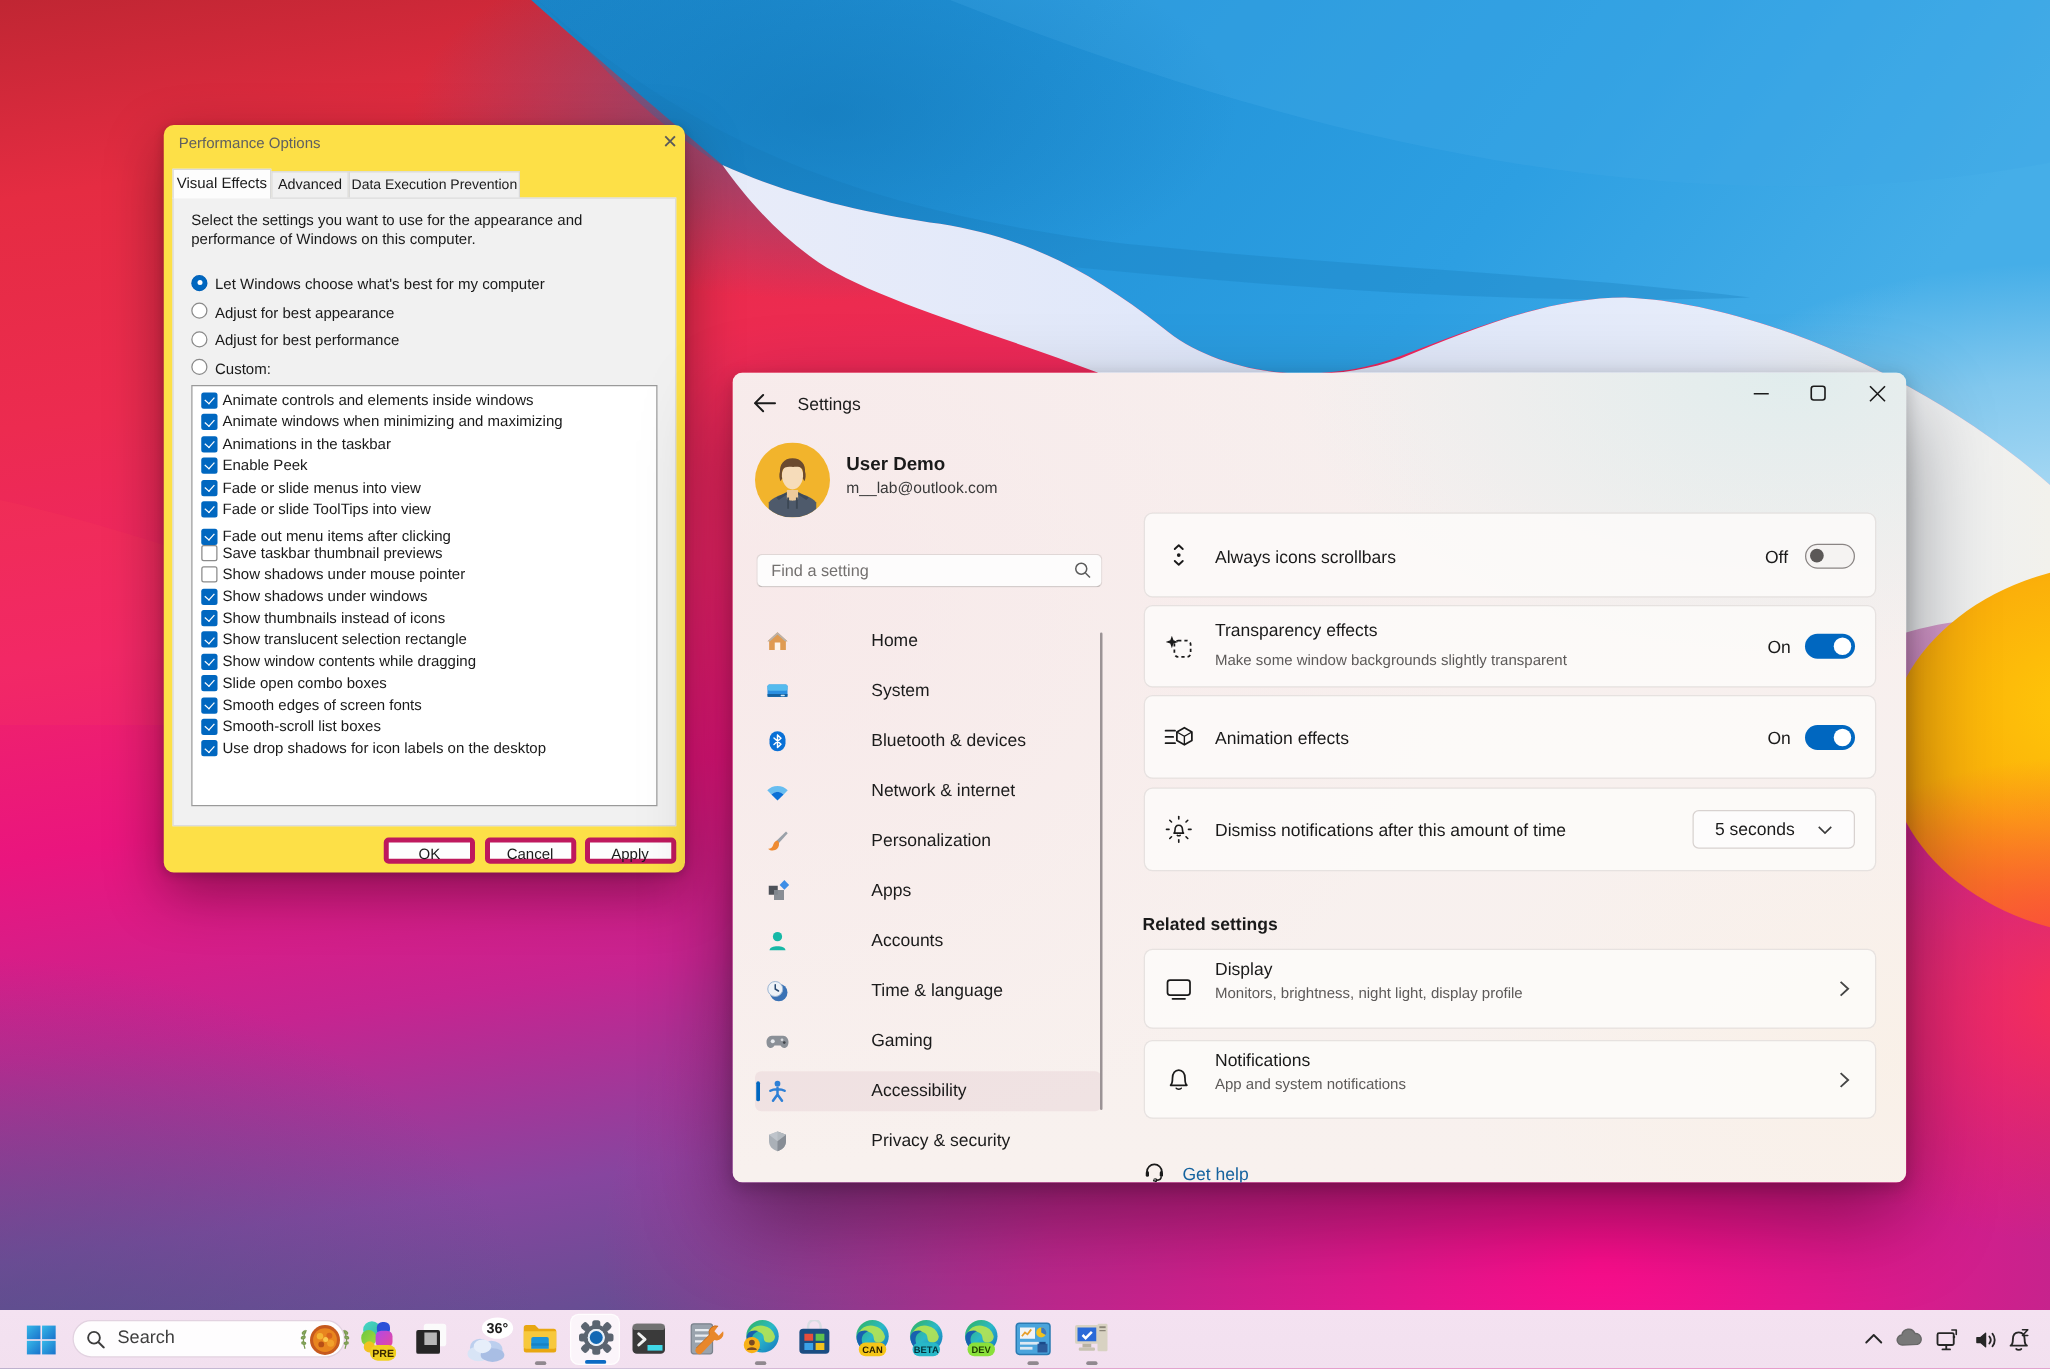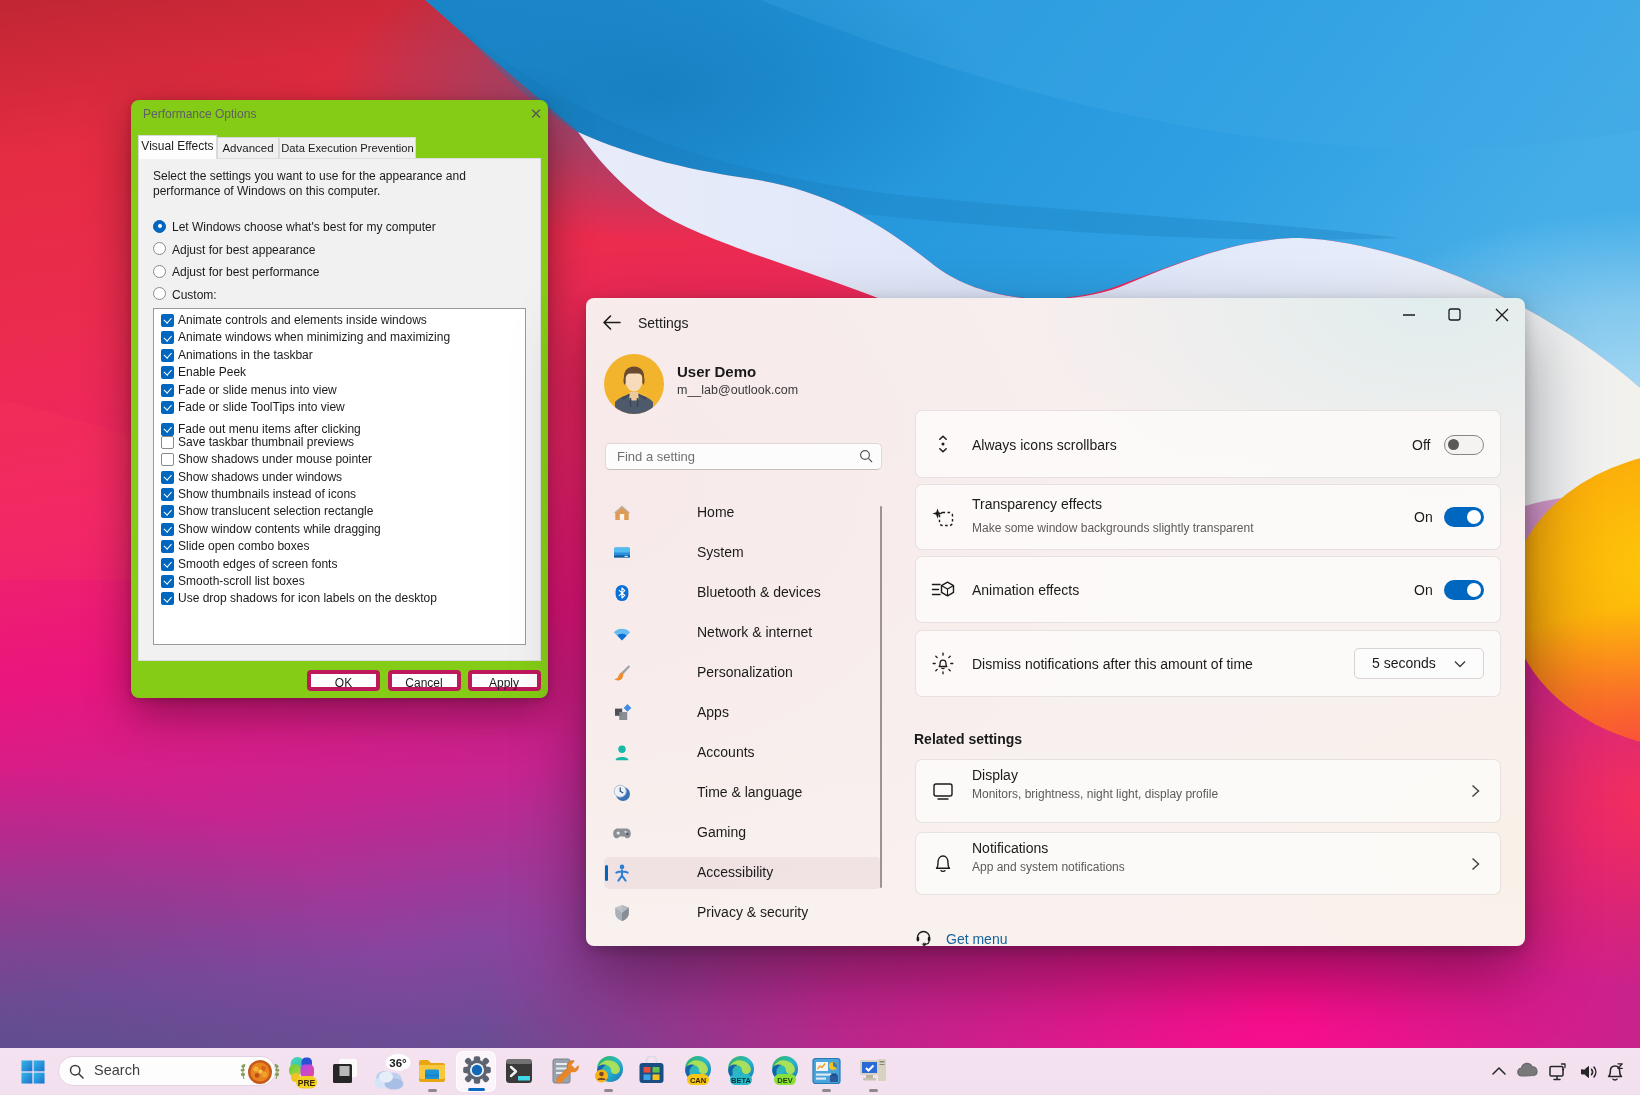--- a/index.html
+++ b/index.html
@@ -1,19 +1,19 @@
 <!DOCTYPE html>
 <html><head>
 <meta charset="utf-8">
 <style>
 html,body{margin:0;padding:0;width:1640px;height:1095px;overflow:hidden;font-family:"Liberation Sans",sans-serif;}
 #stage{position:relative;width:1640px;height:1095px;overflow:hidden;}
 .abs{position:absolute;}
 
-#dlg{left:131px;top:100px;width:417px;height:598px;background:#84cc16;border-radius:8px;
+#dlg{left:131px;top:100px;width:417px;height:598px;background:#fde047;border-radius:8px;
 box-shadow:0 16px 45px rgba(0,0,0,.38), 0 2px 8px rgba(0,0,0,.18);font-size:12px;color:#1a1a1a;}
 #dlgtitle{left:12px;top:7px;color:#606060;font-size:12px;}
 #dlgx{left:395px;top:4px;width:20px;height:20px;color:#5a5a5a;font-size:15px;text-align:center;line-height:20px;}
 .tab{top:37px;height:22px;background:#f0f0f0;border:1px solid #d9d9d9;border-bottom:none;text-align:center;line-height:21px;box-sizing:border-box;}
 #tab1{left:7px;width:79px;top:35px;height:24px;background:#fdfdfd;z-index:3;}
 #tab2{left:86px;width:62px;font-size:11.5px;}
 #tab3{left:148px;width:137px;font-size:11.2px;}
 #tabpage{left:7px;top:58px;width:403px;height:503px;border:1px solid #dcdcdc;background:#f1f1f1;box-sizing:border-box;}
 #dlgintro{left:22px;top:69px;width:330px;line-height:15px;}
 .radio{width:13px;height:13px;border-radius:50%;background:#fff;border:1px solid #8a8a8a;box-sizing:border-box;left:22px;}
@@ -349,21 +349,21 @@
  <div class="ctitle abs" style="left:386px;top:469px;">Display</div>
  <div class="csub abs" style="left:386px;top:489px;">Monitors, brightness, night light, display profile</div>
  <div class="ctitle abs" style="left:386px;top:542px;">Notifications</div>
  <div class="csub abs" style="left:386px;top:562px;">App and system notifications</div>
  <svg class="abs" style="left:885px;top:486px" width="9" height="14" viewBox="0 0 9 14">
         <path d="M1.5,1.5 L7.5,7 L1.5,12.5" fill="none" stroke="#454545" stroke-width="1.5"></path>
       </svg>
  <svg class="abs" style="left:885px;top:559px" width="9" height="14" viewBox="0 0 9 14">
         <path d="M1.5,1.5 L7.5,7 L1.5,12.5" fill="none" stroke="#454545" stroke-width="1.5"></path>
       </svg>
- <div class="abs" style="left:360px;top:633px;font-size:14px;color:#15629e;">Get menu</div>
+ <div class="abs" style="left:360px;top:633px;font-size:14px;color:#15629e;">Get help</div>
  <svg class="abs" style="left:347px;top:136px" width="20" height="20" viewBox="0 0 20 20">
         <path d="M6.8,5.2 L10,2.2 L13.2,5.2 M6.8,14.8 L10,17.8 L13.2,14.8" fill="none" stroke="#1a1a1a" stroke-width="1.5" stroke-linecap="round" stroke-linejoin="round"></path>
         <circle cx="10" cy="10" r="1.5" fill="#1a1a1a"></circle>
       </svg>
       <svg class="abs" style="left:345px;top:208px" width="24" height="22" viewBox="0 0 24 22">
         <path d="M6.5,2.5 L7.8,6.2 L11.5,7.5 L7.8,8.8 L6.5,12.5 L5.2,8.8 L1.5,7.5 L5.2,6.2 Z" fill="#1a1a1a"></path>
         <rect x="8.5" y="6.5" width="13" height="13" rx="3" fill="none" stroke="#1a1a1a" stroke-width="1.4" stroke-dasharray="2.6 2.4"></rect>
       </svg>
       <svg class="abs" style="left:345px;top:281px" width="25" height="21" viewBox="0 0 25 21">
         <path d="M1.5,5.5 H9 M1.5,10.5 H7.5 M1.5,15.5 H9" stroke="#1a1a1a" stroke-width="1.5" stroke-linecap="round"></path>

